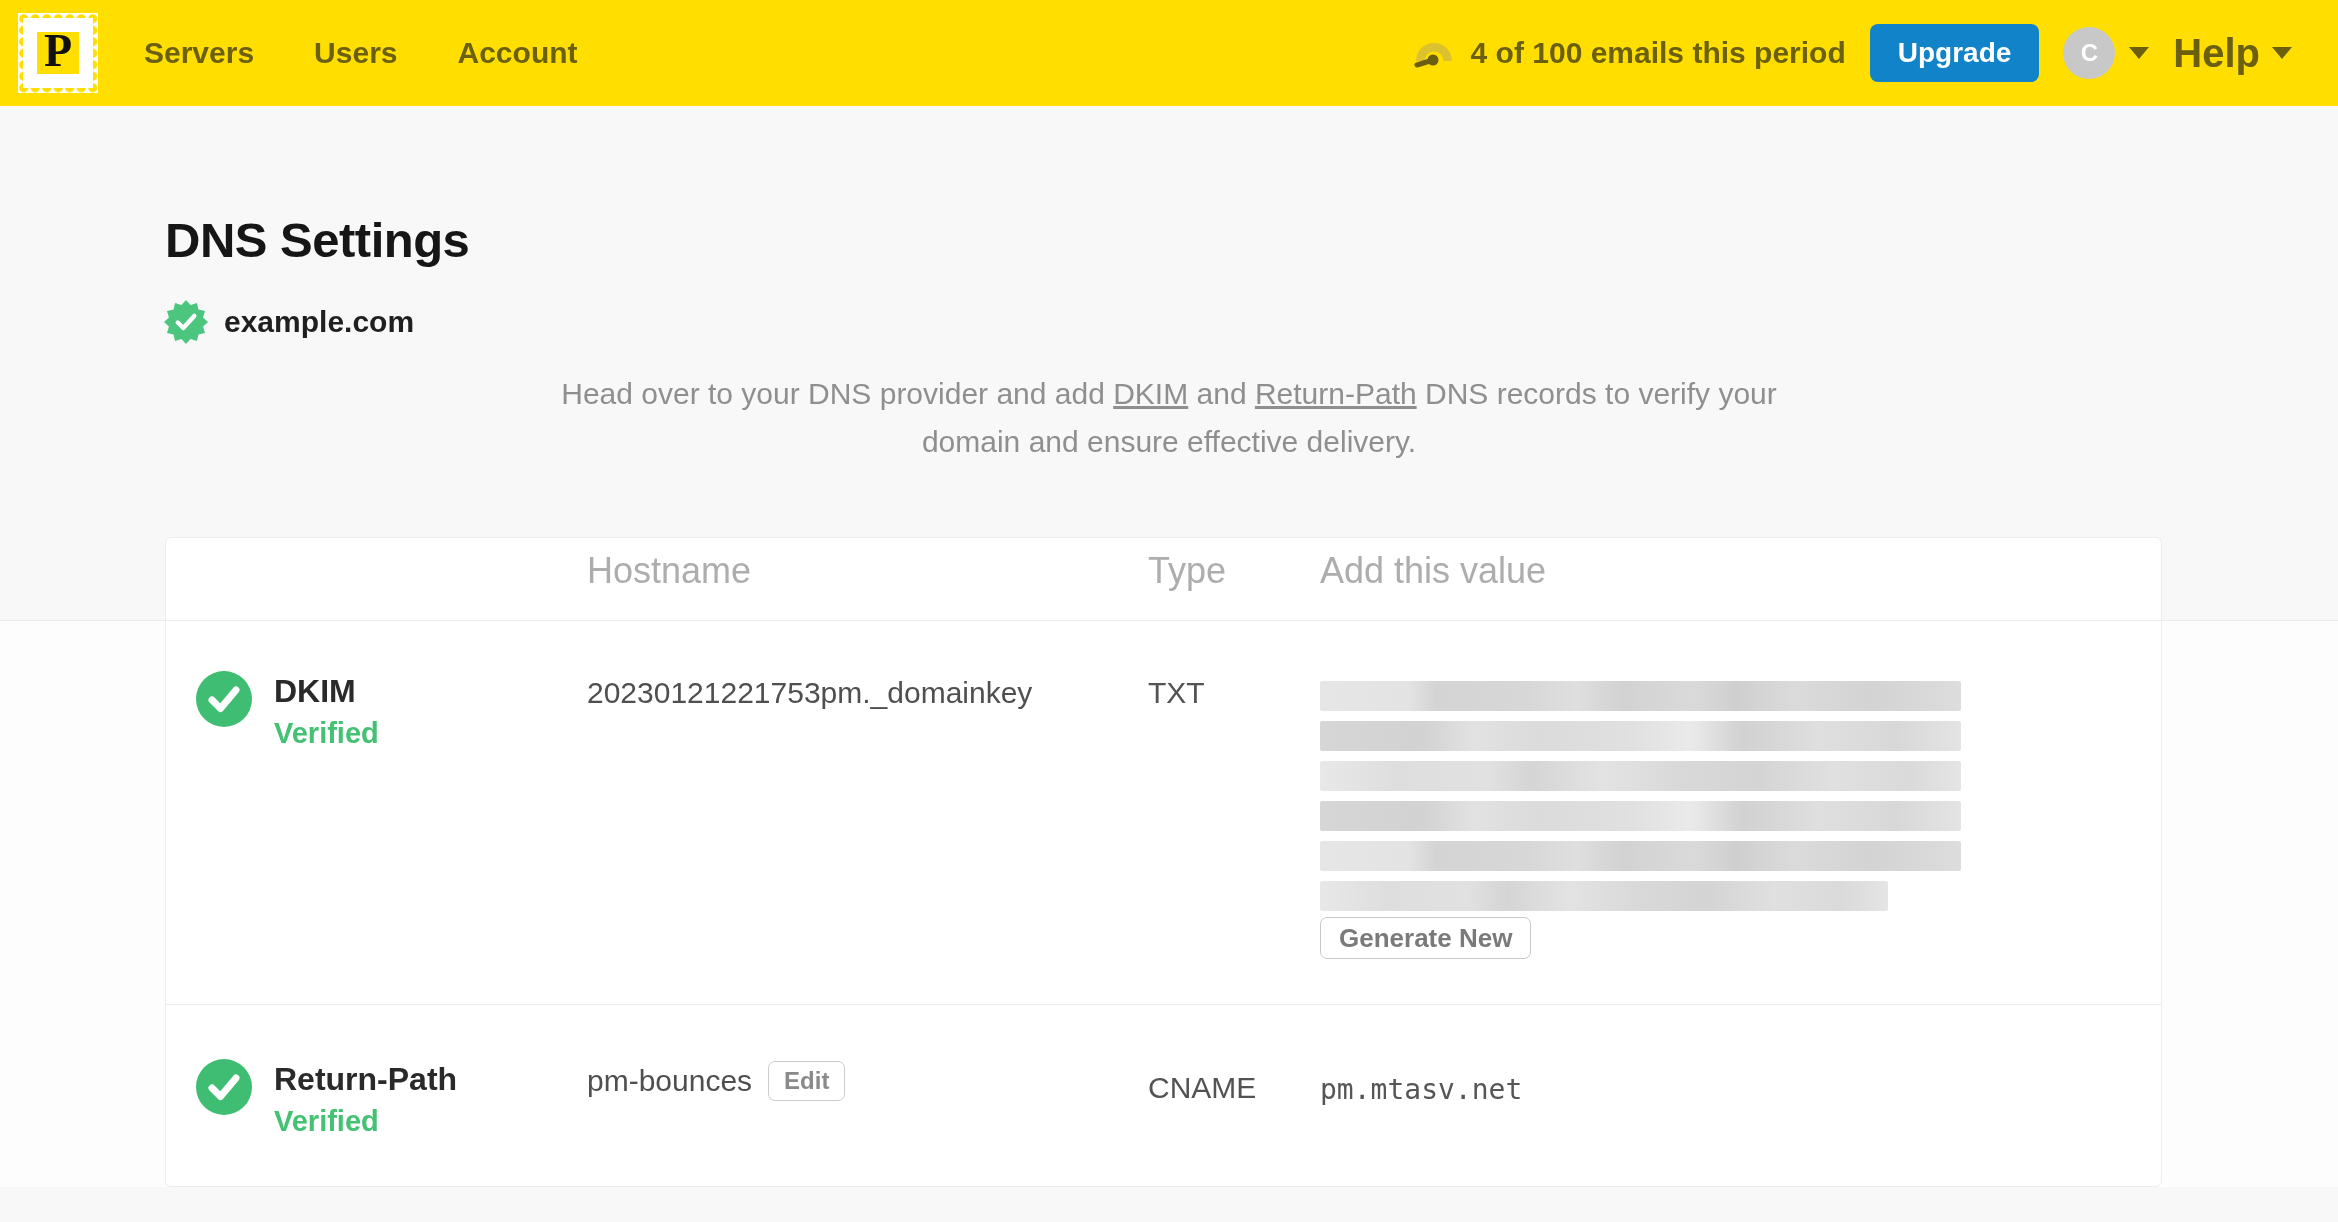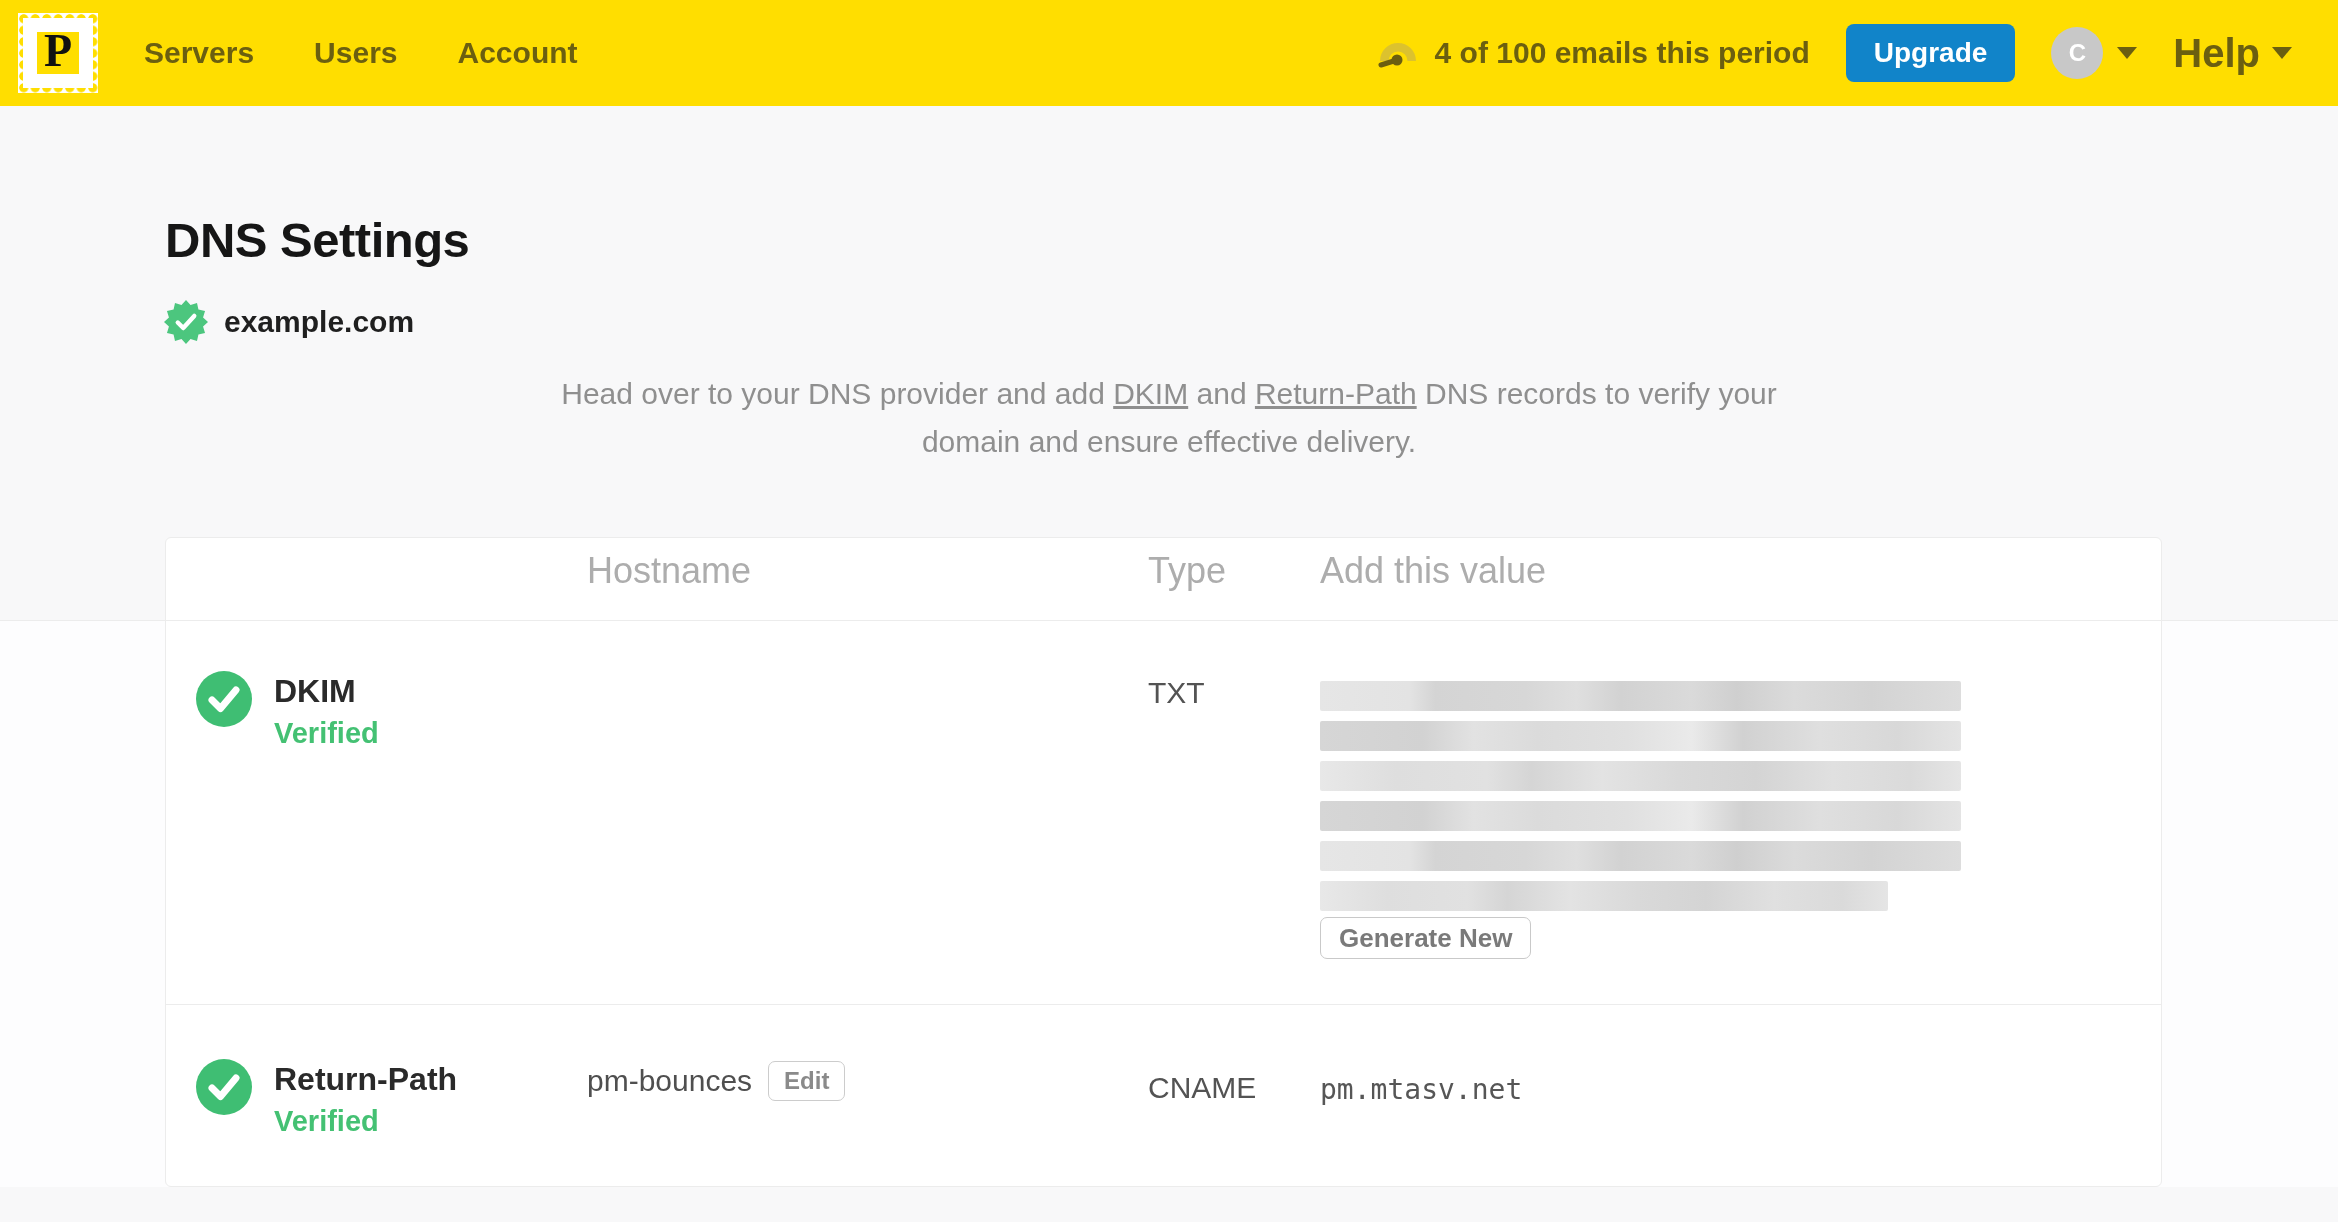--- a/index.html
+++ b/index.html
@@ -34,21 +34,21 @@
   .nav-item {
     font-size:30px; font-weight:bold; color:#6B5F10; cursor:pointer;
     padding:0 30px; white-space:nowrap;
   }
   .nav-item.first { padding-left:0; }
   .nav-pill {
     background:#2D2D2D; color:#FFDE00; height:68px; border-radius:34px;
     display:flex; align-items:center; padding:0 40px; margin:0 14px;
     font-size:30px; font-weight:bold; cursor:pointer; white-space:nowrap;
   }
-  .nav-right { margin-left:auto; display:flex; align-items:center; gap:36px; }
+  .nav-right { margin-left:auto; display:flex; align-items:center; gap:24px; }
   .usage { display:flex; align-items:center; gap:14px; }
   .usage-text { font-size:30px; font-weight:bold; color:#6B5F10; white-space:nowrap; }
   .upgrade-btn {
     background:#1184C9; color:#fff; border:none; height:58px; border-radius:8px;
     padding:0 28px; font-size:28px; font-weight:bold; cursor:pointer;
     font-family:inherit;
   }
   .avatar-menu { display:flex; align-items:center; gap:14px; cursor:pointer; }
   .avatar {
     width:52px; height:52px; border-radius:50%; background:#C8C8C8;
@@ -195,20 +195,21 @@
       <div class="th th-value">Add this value</div>
     </div>
 
     <div class="row row-dkim">
       <svg class="status-icon" style="top:50px;" viewBox="0 0 56 56">
         <circle cx="28" cy="28" r="28" fill="#3FBE73"></circle>
         <polyline points="16,29 24.5,37.5 40,19" fill="none" stroke="#fff" stroke-width="7" stroke-linecap="round" stroke-linejoin="round"></polyline>
       </svg>
       <div class="row-name" style="top:52px;">DKIM</div>
       <div class="row-status" style="top:96px;">Verified</div>
+      <div class="cell-hostname" style="top:55px;">20230121221753pm._domainkey</div>
       <div class="cell-type" style="top:55px;">TXT</div>
       <div class="redacted-bars">
         <div class="rbar g1"></div>
         <div class="rbar g2"></div>
         <div class="rbar g3"></div>
         <div class="rbar g2"></div>
         <div class="rbar g1"></div>
         <div class="rbar g3 last"></div>
       </div>
       <button class="generate-btn">Generate New</button>

